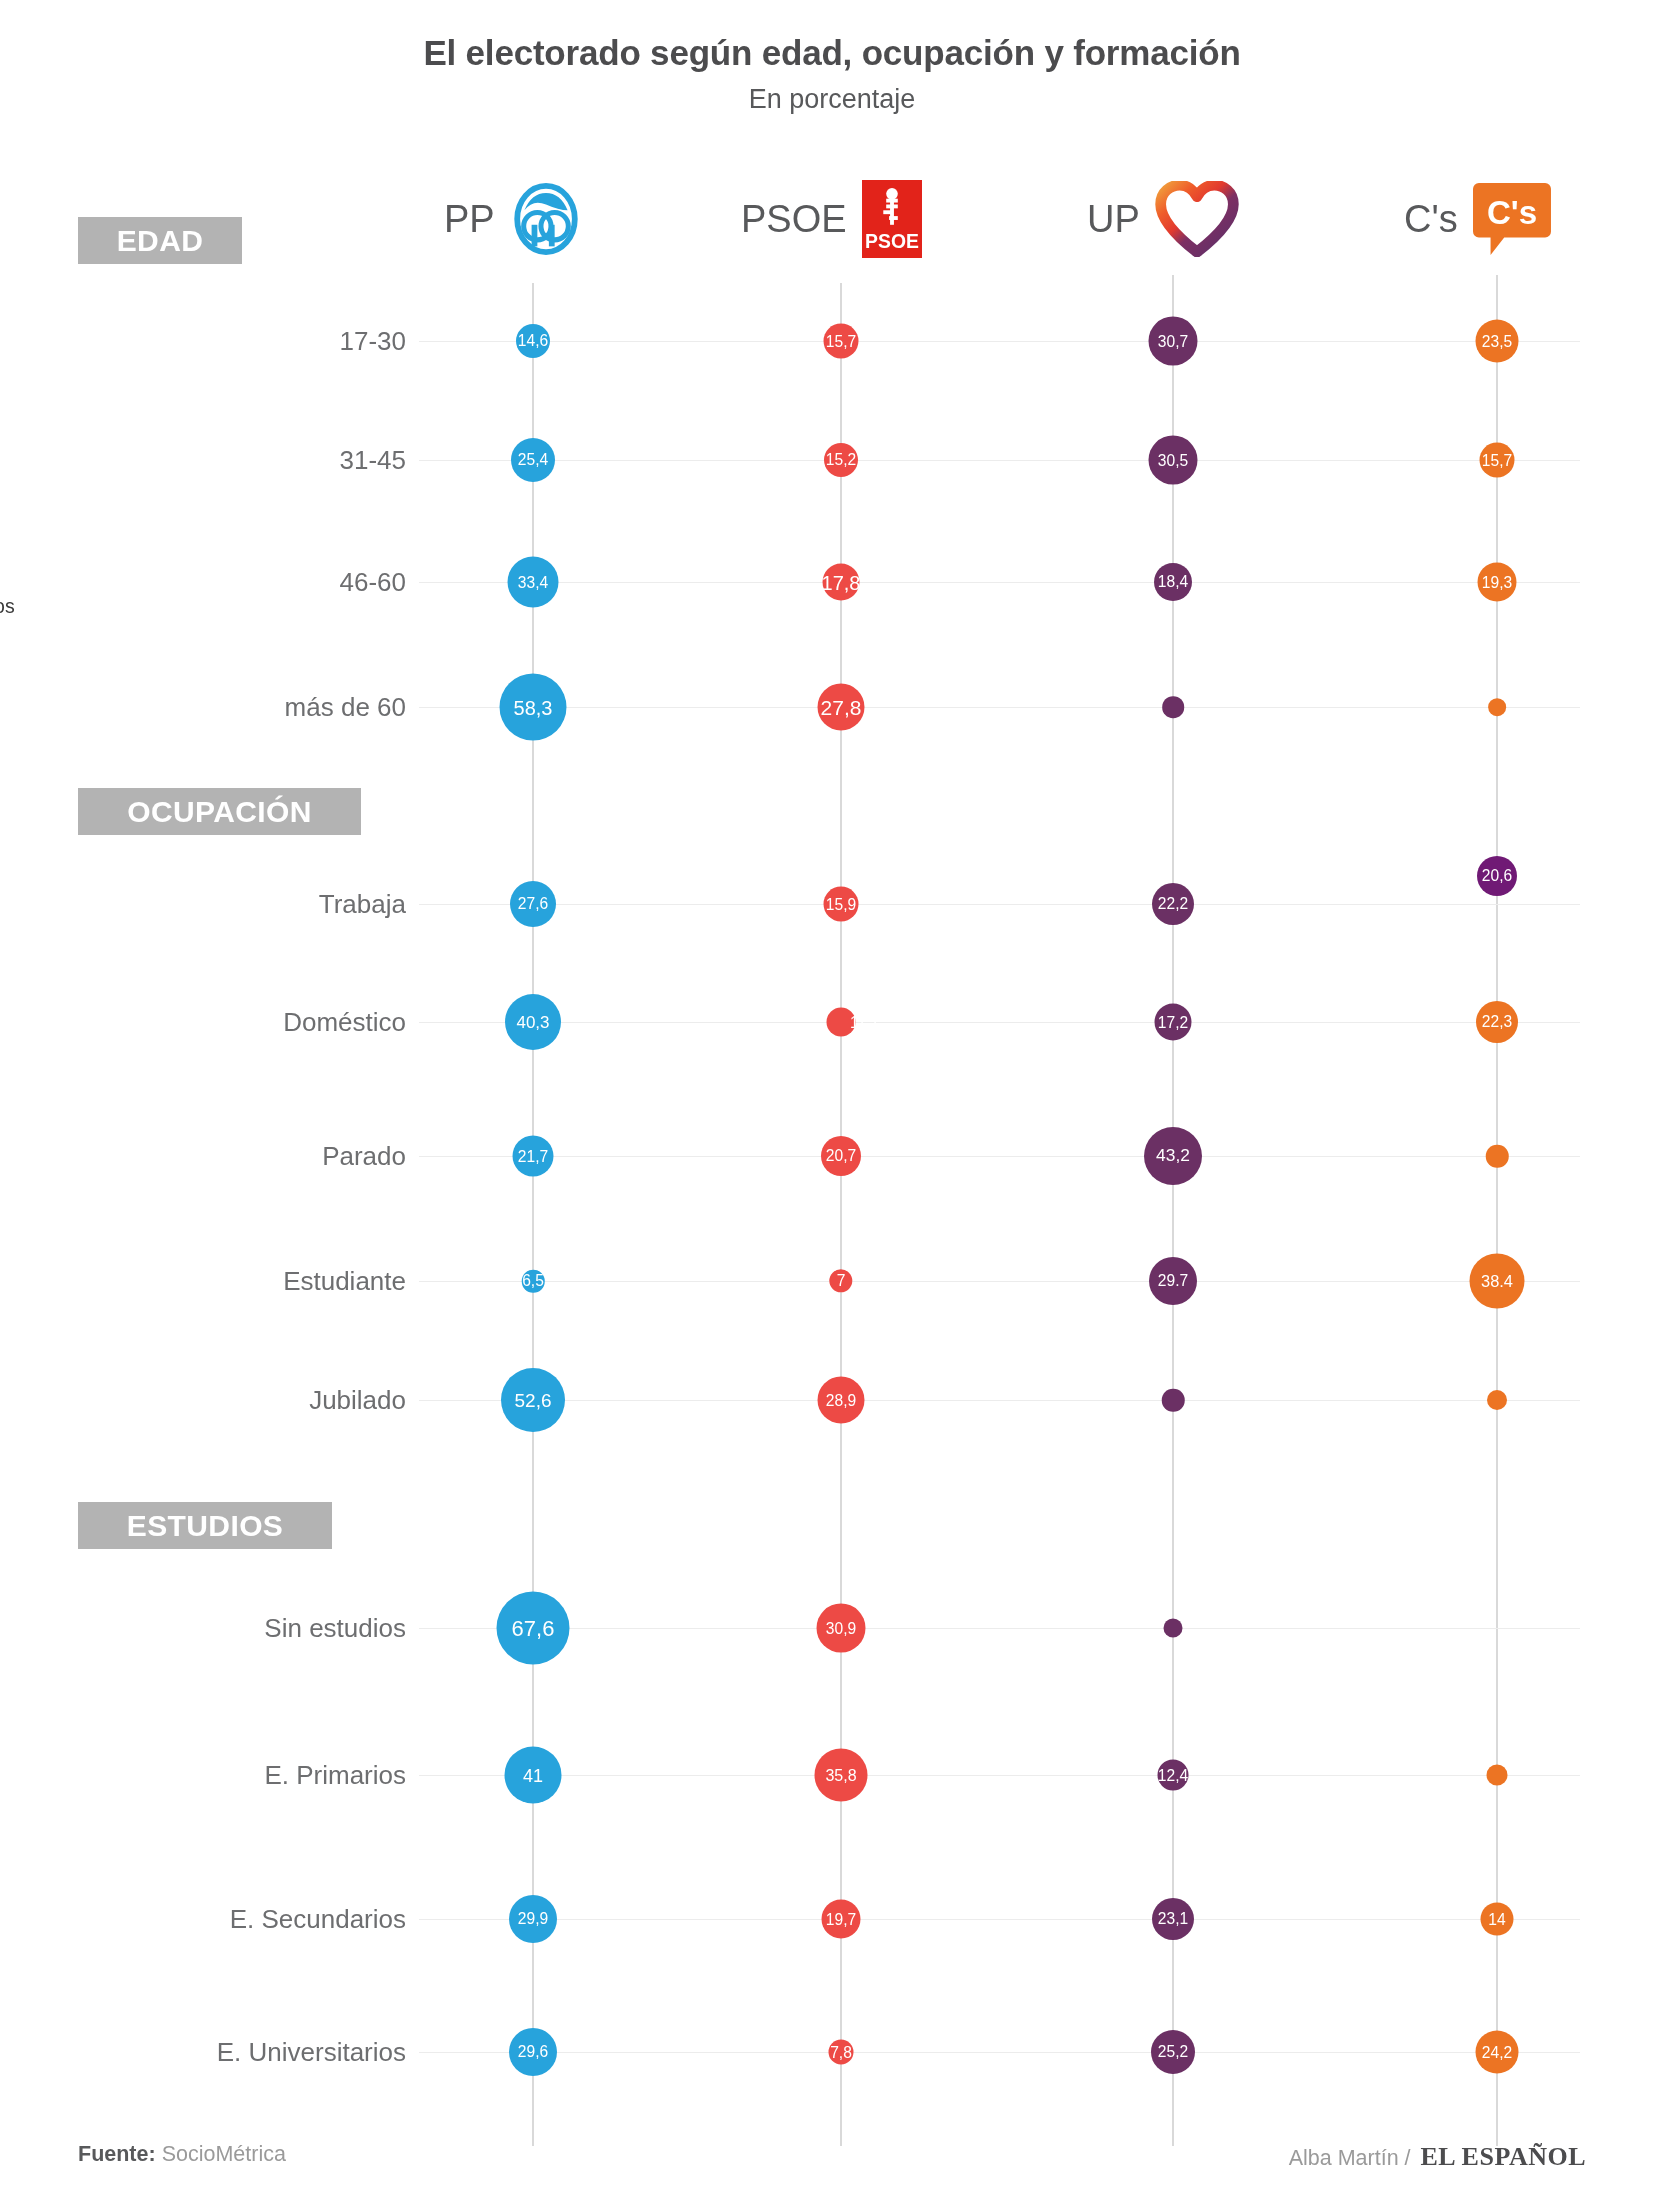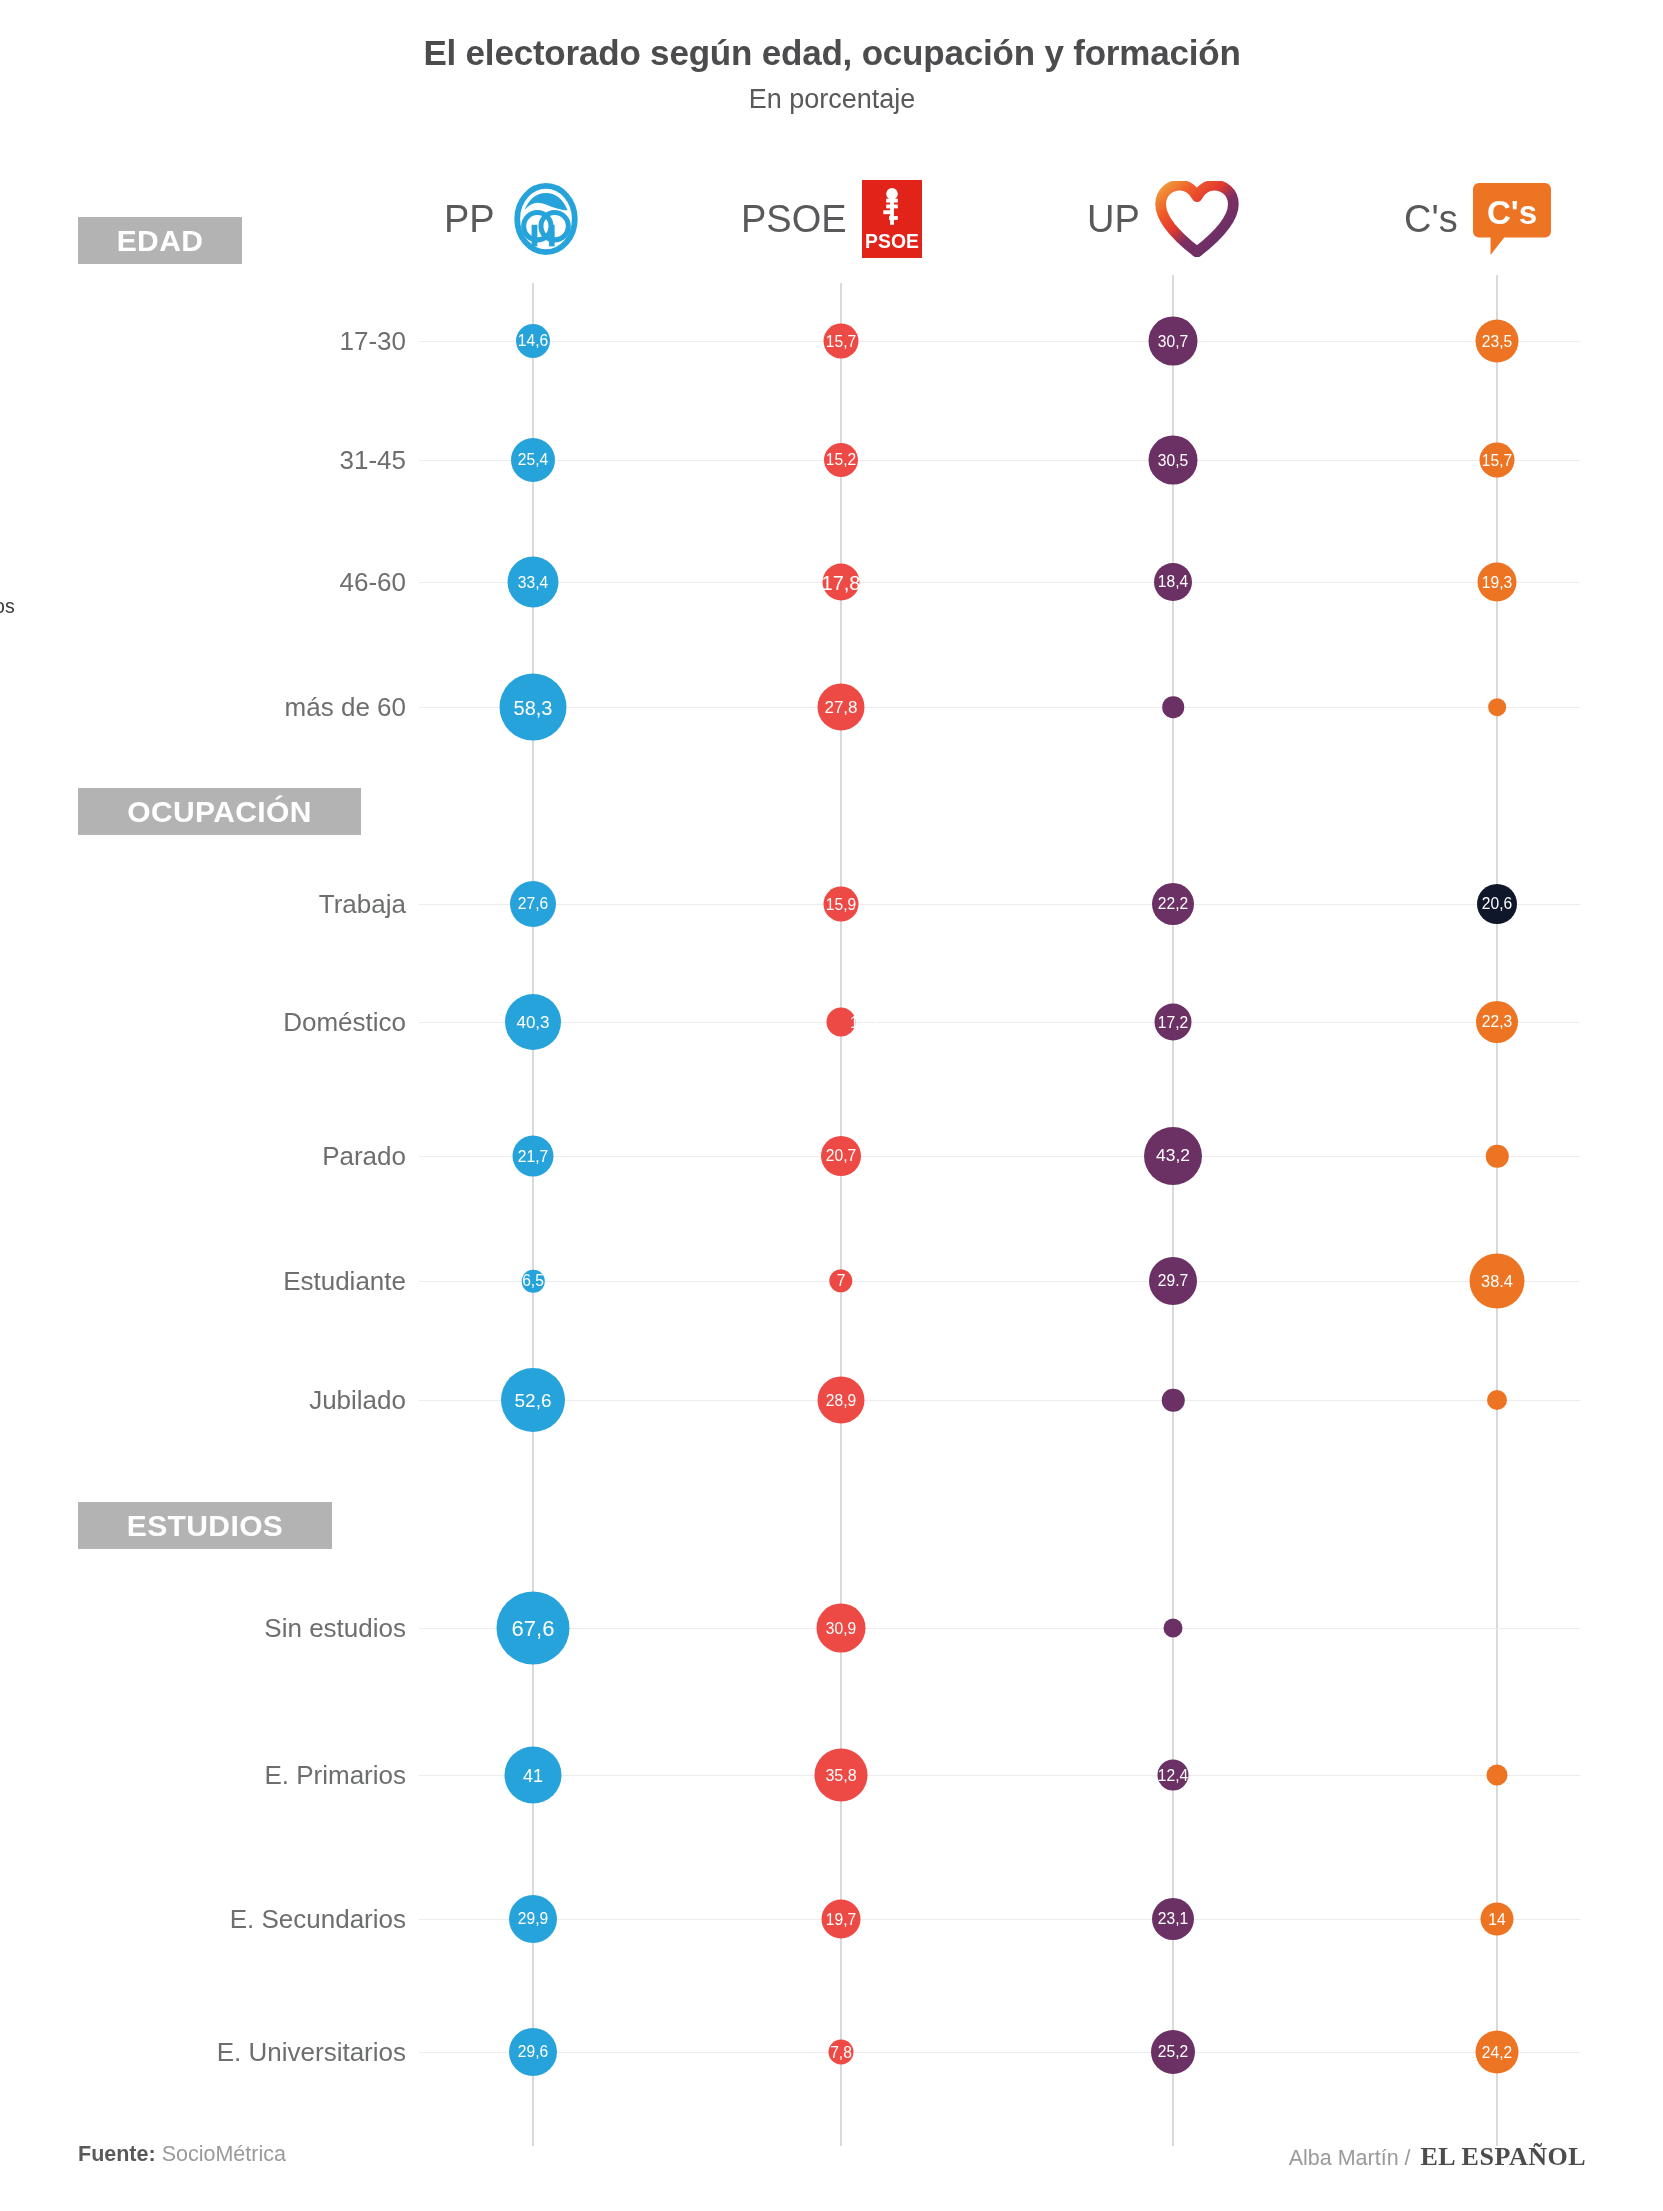--- a/index.html
+++ b/index.html
@@ -222,34 +222,34 @@
       <div class="bub" style="width: 38px; height: 38px; left: 1173px; top: 582px; background: rgb(107, 48, 100);">
         <span style="font-size: 15.6px;">18,4</span>
       </div>
       <div class="bub" style="width: 39px; height: 39px; left: 1497px; top: 582px; background: rgb(236, 116, 35);">
         <span style="font-size: 15.6px;">19,3</span>
       </div>
       <div class="bub" style="width: 67px; height: 67px; left: 533px; top: 707px; background: rgb(39, 163, 220);">
         <span style="font-size: 20px;">58,3</span>
       </div>
       <div class="bub" style="width: 47px; height: 47px; left: 841px; top: 707px; background: rgb(237, 74, 69);">
-        <span style="font-size: 17px;">27,8</span>
+        <span style="font-size: 21px;">27,8</span>
       </div>
       <div class="bub" style="width: 21.6px; height: 21.6px; left: 1173px; top: 707px; background: rgb(107, 48, 100);"></div>
       <div class="bub" style="width: 17.7px; height: 17.7px; left: 1497px; top: 707px; background: rgb(236, 116, 35);"></div>
       <div class="bub" style="width: 46px; height: 46px; left: 533px; top: 904px; background: rgb(39, 163, 220);">
         <span style="font-size: 15.6px;">27,6</span>
       </div>
       <div class="bub" style="width: 35px; height: 35px; left: 841px; top: 904px; background: rgb(237, 74, 69);">
         <span style="font-size: 15.6px;">15,9</span>
       </div>
       <div class="bub" style="width: 42px; height: 42px; left: 1173px; top: 904px; background: rgb(107, 48, 100);">
         <span style="font-size: 15.6px;">22,2</span>
       </div>
-      <div class="bub" style="width: 40px; height: 40px; left: 1497px; top: 904px; background: #0f172a;">
+      <div class="bub" style="width: 40px; height: 40px; left: 1497px; top: 876px; background: #701a75;">
         <span style="font-size: 15.6px;">20,6</span>
       </div>
       <div class="bub" style="width: 56px; height: 56px; left: 533px; top: 1022px; background: rgb(39, 163, 220);">
         <span style="font-size: 17px;">40,3</span>
       </div>
       <div class="bub" style="width: 29px; height: 29px; left: 841px; top: 1022px; background: rgb(237, 74, 69);">
         <span style="font-size: 15.6px; padding-left: 47px;">11,1</span>
       </div>
       <div class="bub" style="width: 37px; height: 37px; left: 1173px; top: 1022px; background: rgb(107, 48, 100);">
         <span style="font-size: 15.6px;">17,2</span>

